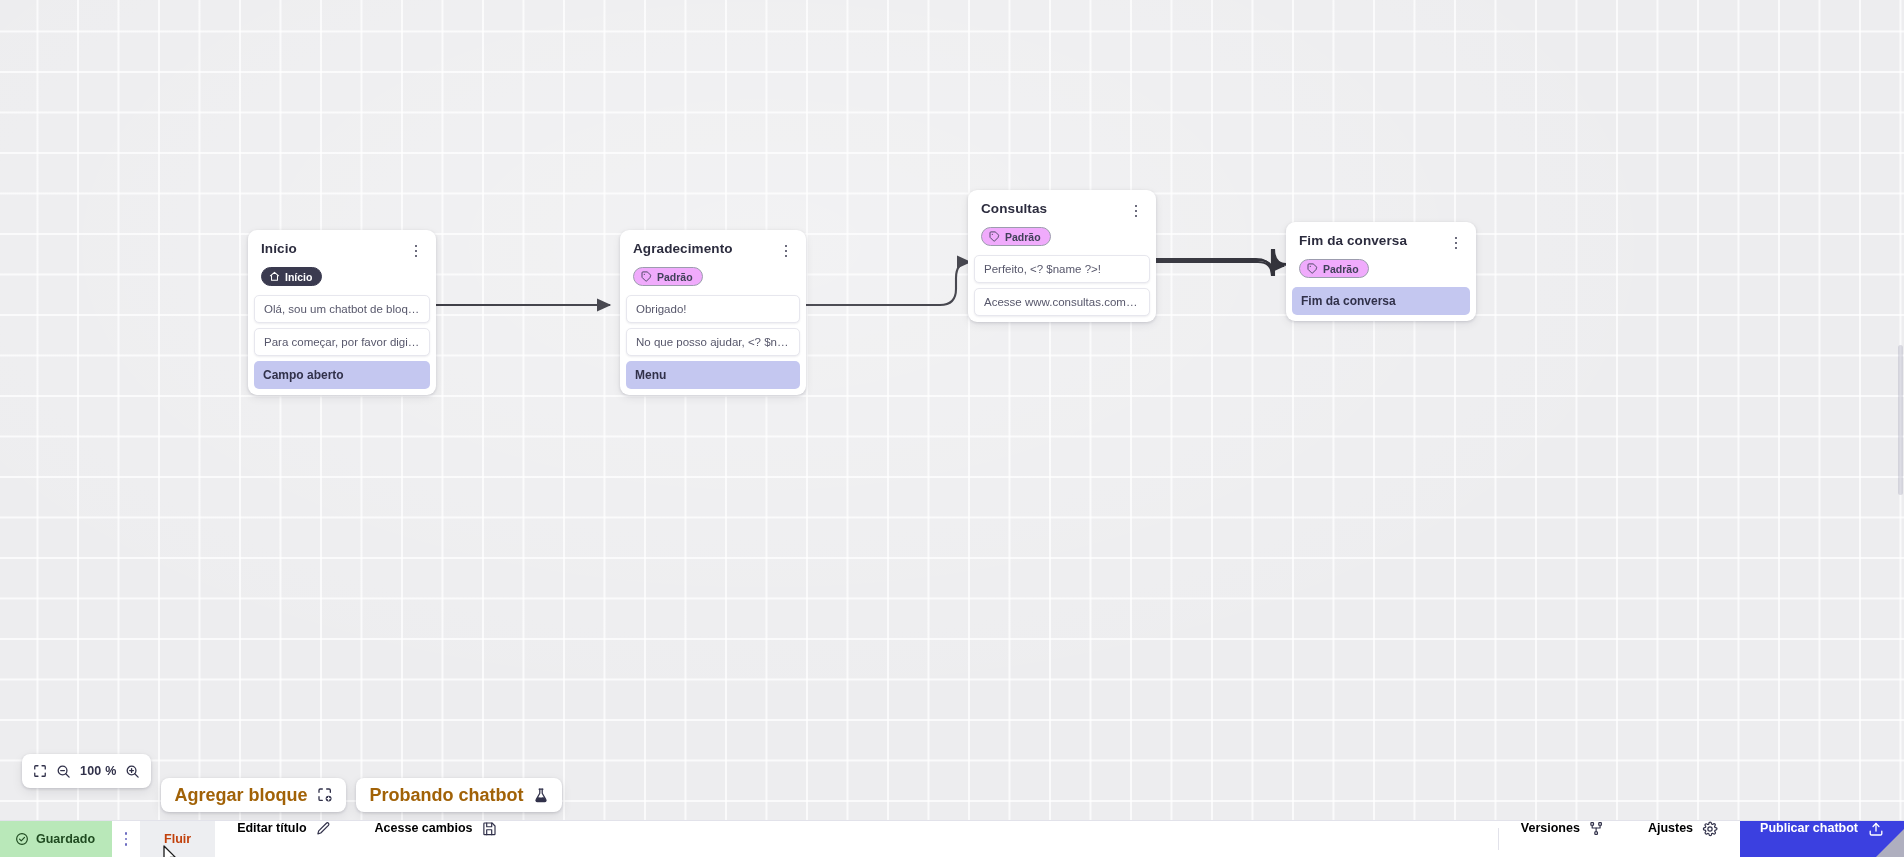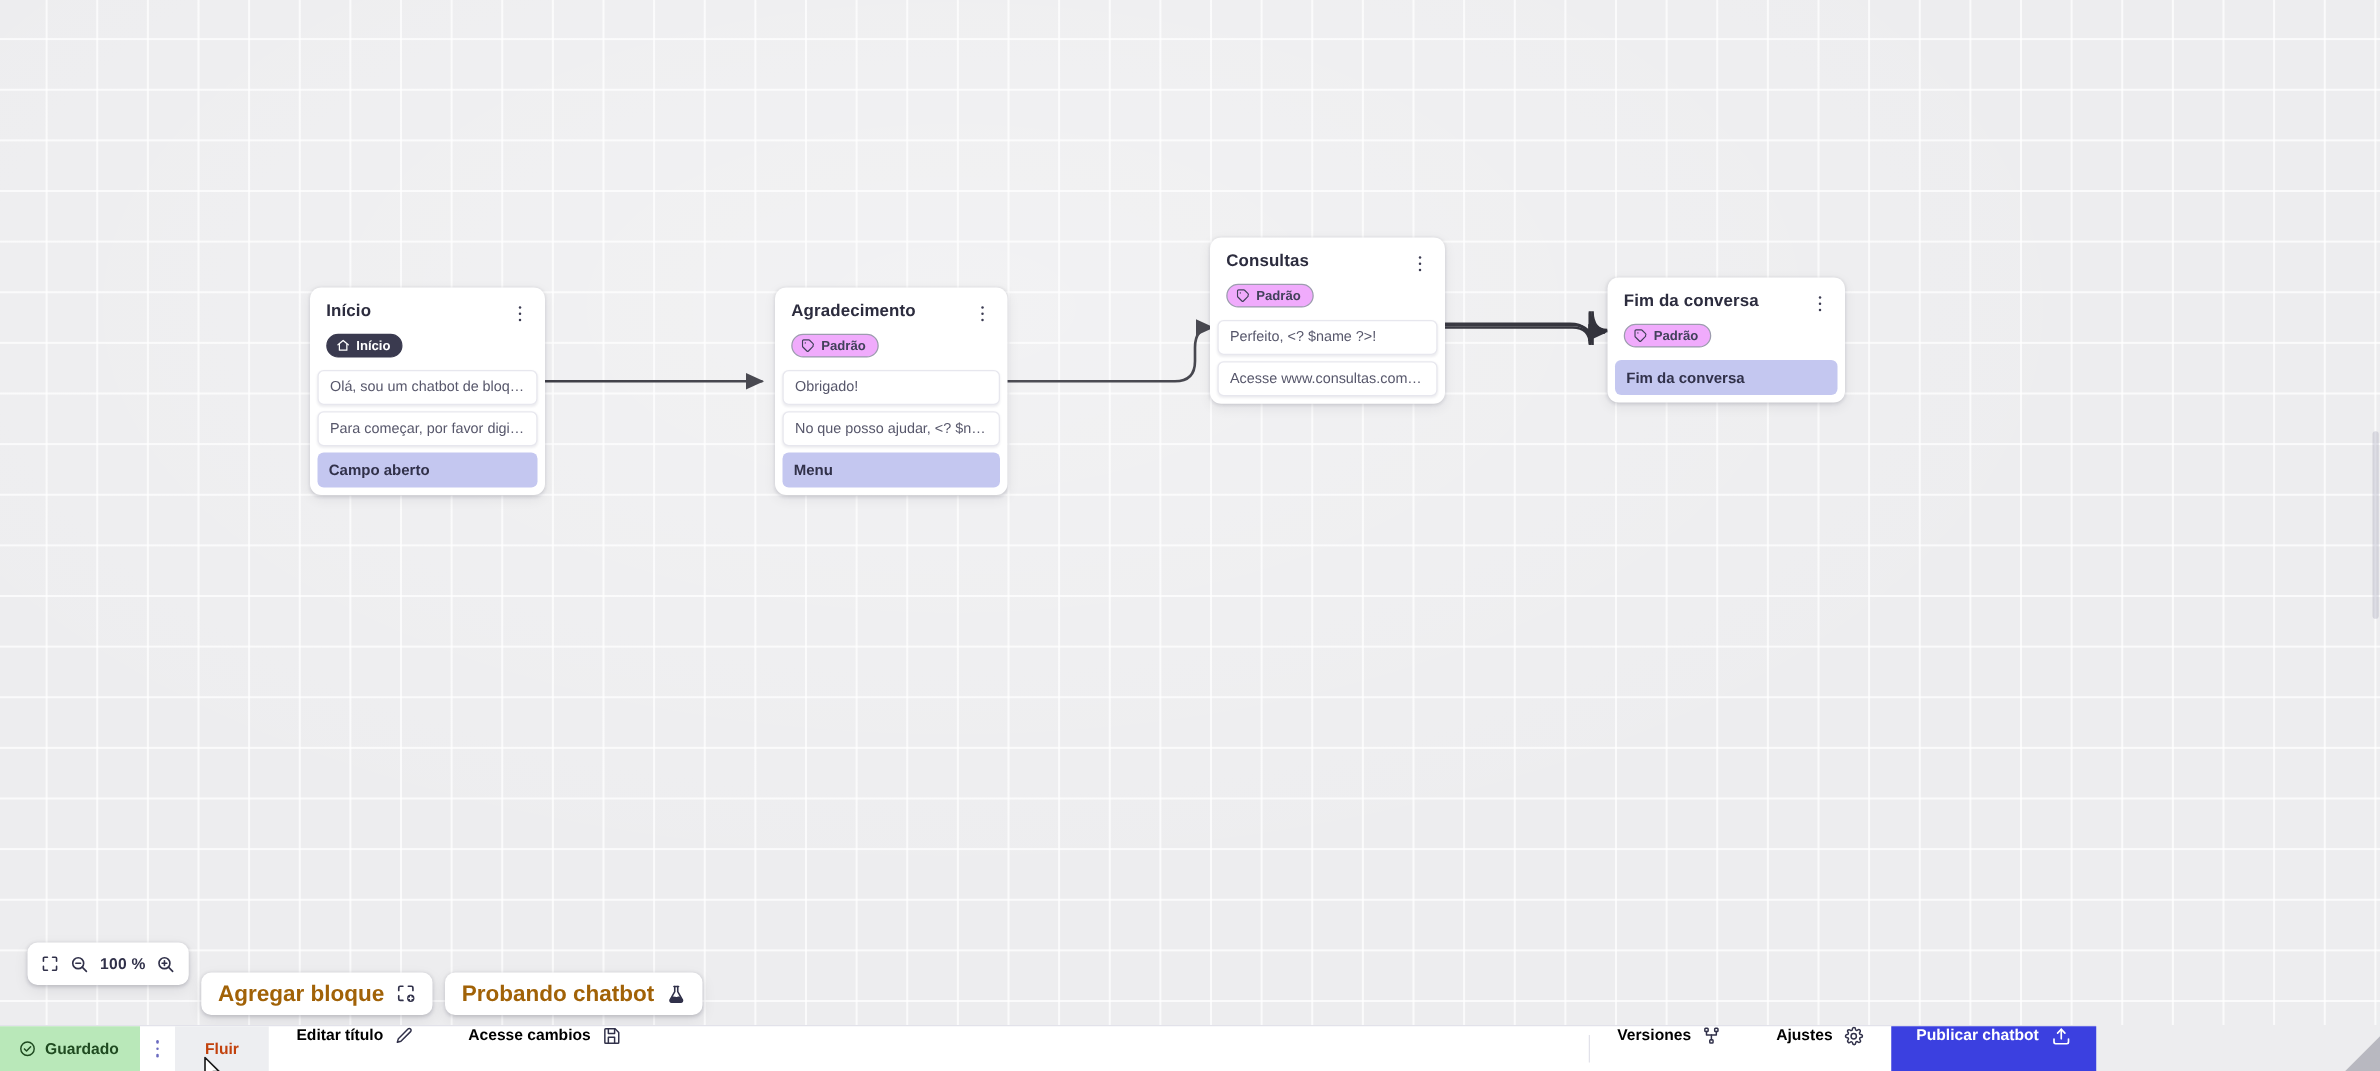--- a/index.html
+++ b/index.html
@@ -201,21 +201,21 @@
     font-weight: 600;
     cursor: pointer;
     margin-top: 48px;
   }
 
   
   #statusbar {
     position: absolute;
     left: 0;
     bottom: 0;
-    width: 1677px;
+    width: 1904px;
     height: 37px;
     background: #ffffff;
     border-top: 1px solid #e2e2ea;
     display: flex;
     align-items: stretch;
     box-sizing: border-box;
     z-index: 30;
   }
 
   .saved-chip {

